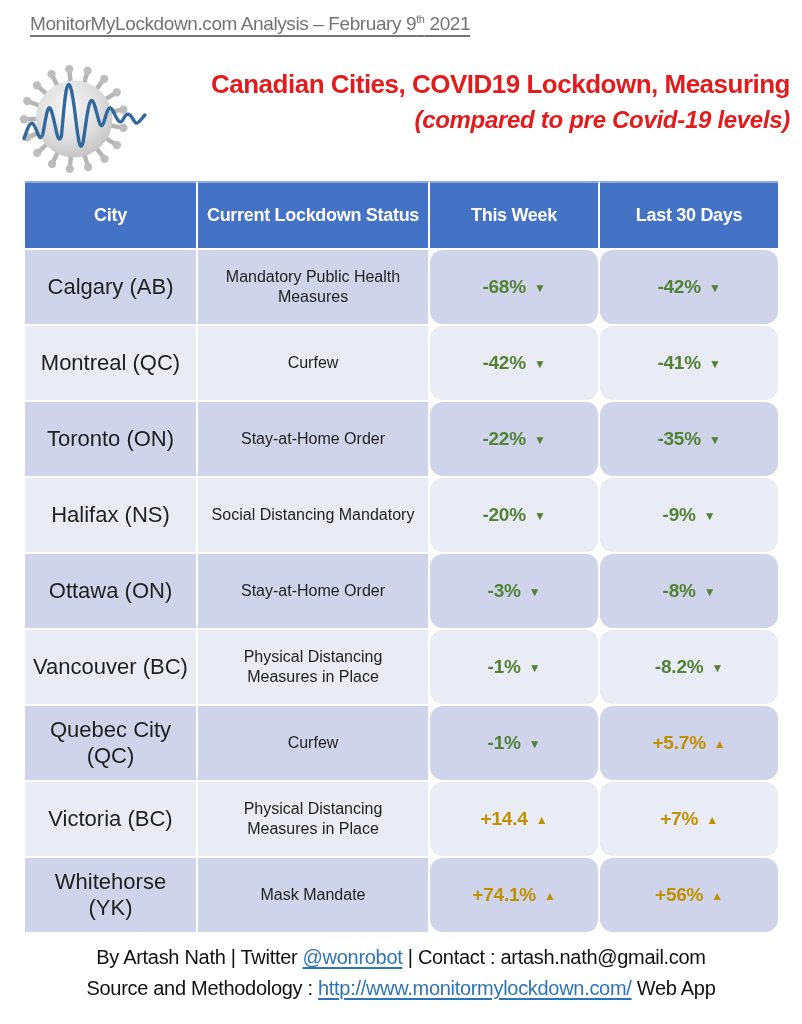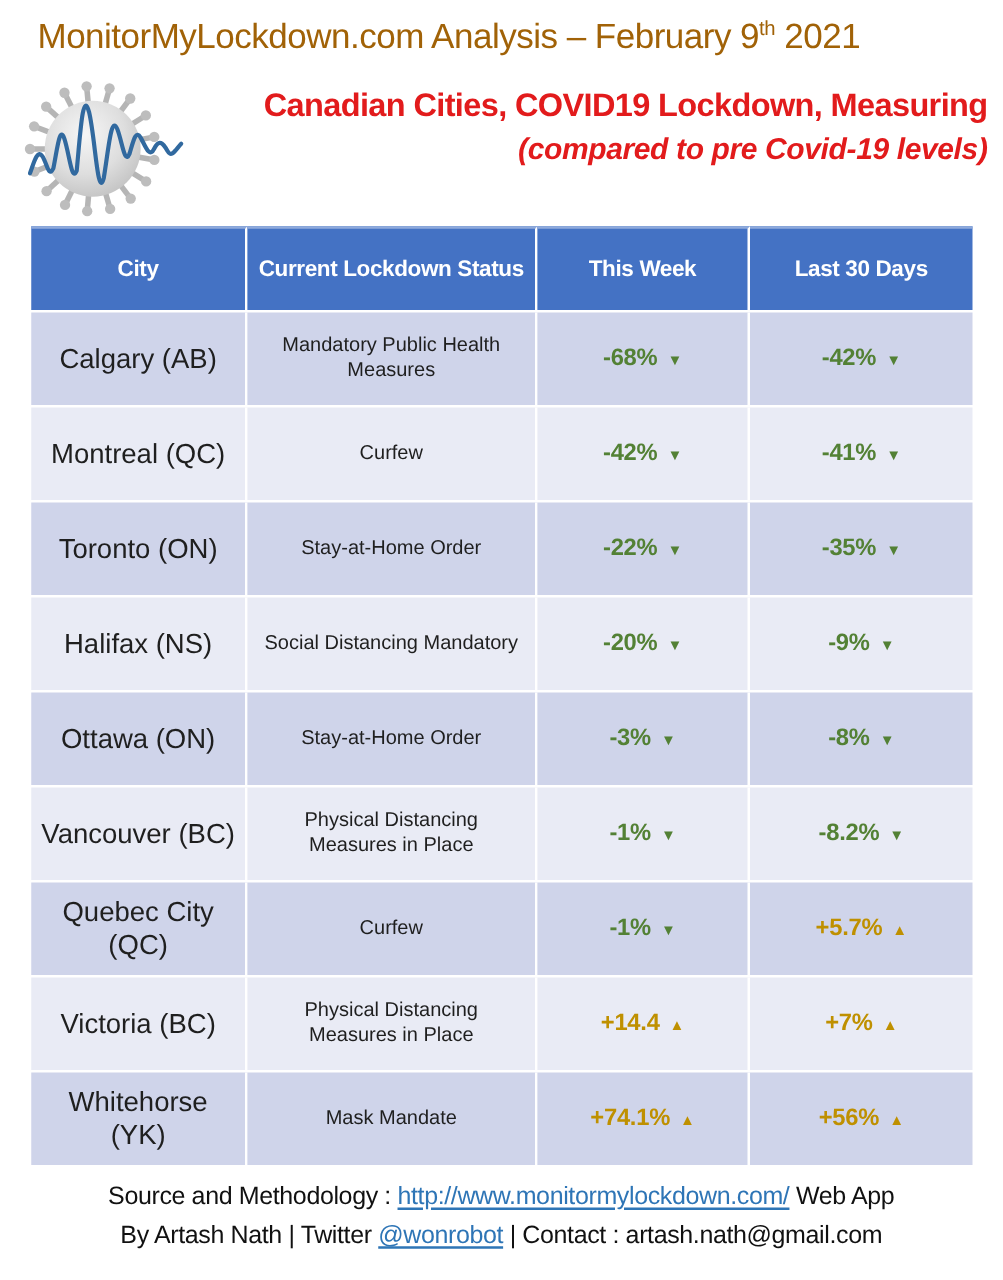--- a/index.html
+++ b/index.html
@@ -13,21 +13,22 @@
     --header-blue:#4472C4;
     --row-dark:#CFD4EA;
     --row-light:#E9EBF5;
     --green:#538135;
     --gold:#BF9000;
     --red:#E21B1C;
     --link:#2E75B6;
   }
   .top-heading{
     position:absolute;left:30px;top:13px;
-    font-size:28px;letter-spacing:-0.4px;color:#a16207;
+    font-size:19px;letter-spacing:-0.4px;color:#737373;
+    text-decoration:underline;
     text-decoration-thickness:1.5px;
     text-underline-offset:5px;
     white-space:nowrap;
   }
   .top-heading sup{font-size:0.58em;}
   .logo{position:absolute;left:18px;top:58px;width:130px;height:118px;}
   .title-block{
     position:absolute;left:140px;top:66px;width:650px;
     text-align:right;color:var(--red);
   }
@@ -49,21 +50,21 @@
   .hcell{
     background:var(--header-blue);
     color:#ffffff;font-weight:bold;font-size:18px;letter-spacing:-0.3px;
     height:67px;border-top:2px solid #8faadc;
   }
   .brow-dark{background:var(--row-dark);}
   .brow-light{background:var(--row-light);}
   .bcell{height:74px;font-size:22px;color:#1f1f1f;}
   .status{font-size:16px;line-height:20px;}
   .status span{display:inline-block;max-width:212px;}
-  .val{font-size:19px;font-weight:bold;letter-spacing:-0.2px;white-space:nowrap;}
+  .val{font-size:19px;font-weight:bold;letter-spacing:-0.2px;white-space:nowrap;border-radius:13px;}
   .val .arrow{font-size:12px;margin-left:8px;display:inline-block;transform:translateY(1px);}
   .val-down{color:var(--green);}
   .val-up{color:var(--gold);text-align:right;}
   .footer{
     position:absolute;left:0;top:942px;width:802px;
     text-align:center;font-size:20px;line-height:31px;color:#111111;
     letter-spacing:-0.3px;
   }
   .footer a{color:var(--link);text-decoration:underline;text-underline-offset:3px;}
 </style>
@@ -215,18 +216,18 @@
         <span>+74.1%</span>
         <span class="arrow">▲</span>
       </div><div class="cell bcell brow-dark val val-up">
         <span>+56%</span>
         <span class="arrow">▲</span>
       </div></div>
   </div>
 
 <div class="footer">
   <div>
+    <span>By Artash Nath  | Twitter </span><a href="#">@wonrobot</a><span> | Contact : artash.nath@gmail.com</span>
+  </div>
+  <div>
     <span>Source and Methodology : </span><a href="#">http://www.monitormylockdown.com/</a><span> Web App</span>
   </div>
-  <div>
-    <span>By Artash Nath  | Twitter </span><a href="#">@wonrobot</a><span> | Contact : artash.nath@gmail.com</span>
-  </div>
 </div>
 
 </body></html>

